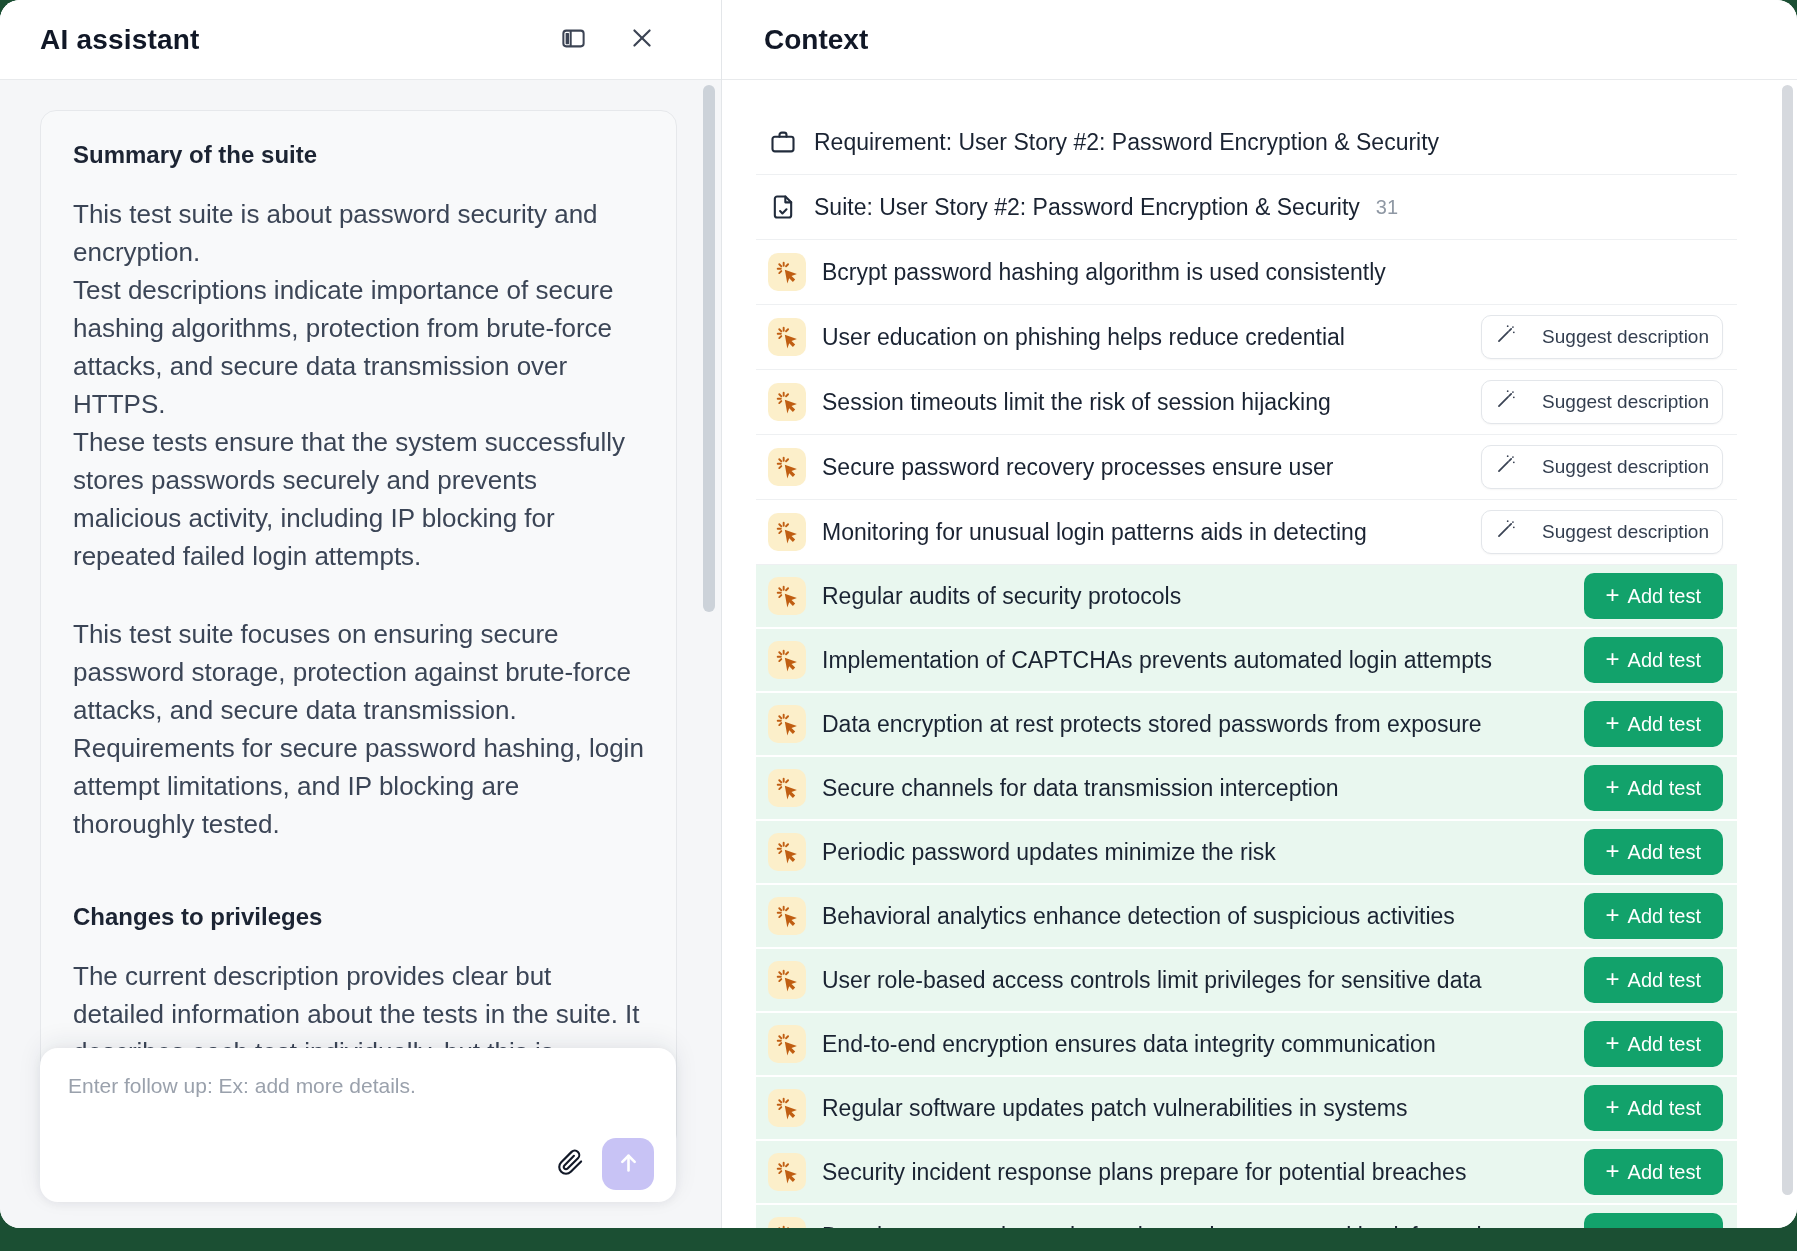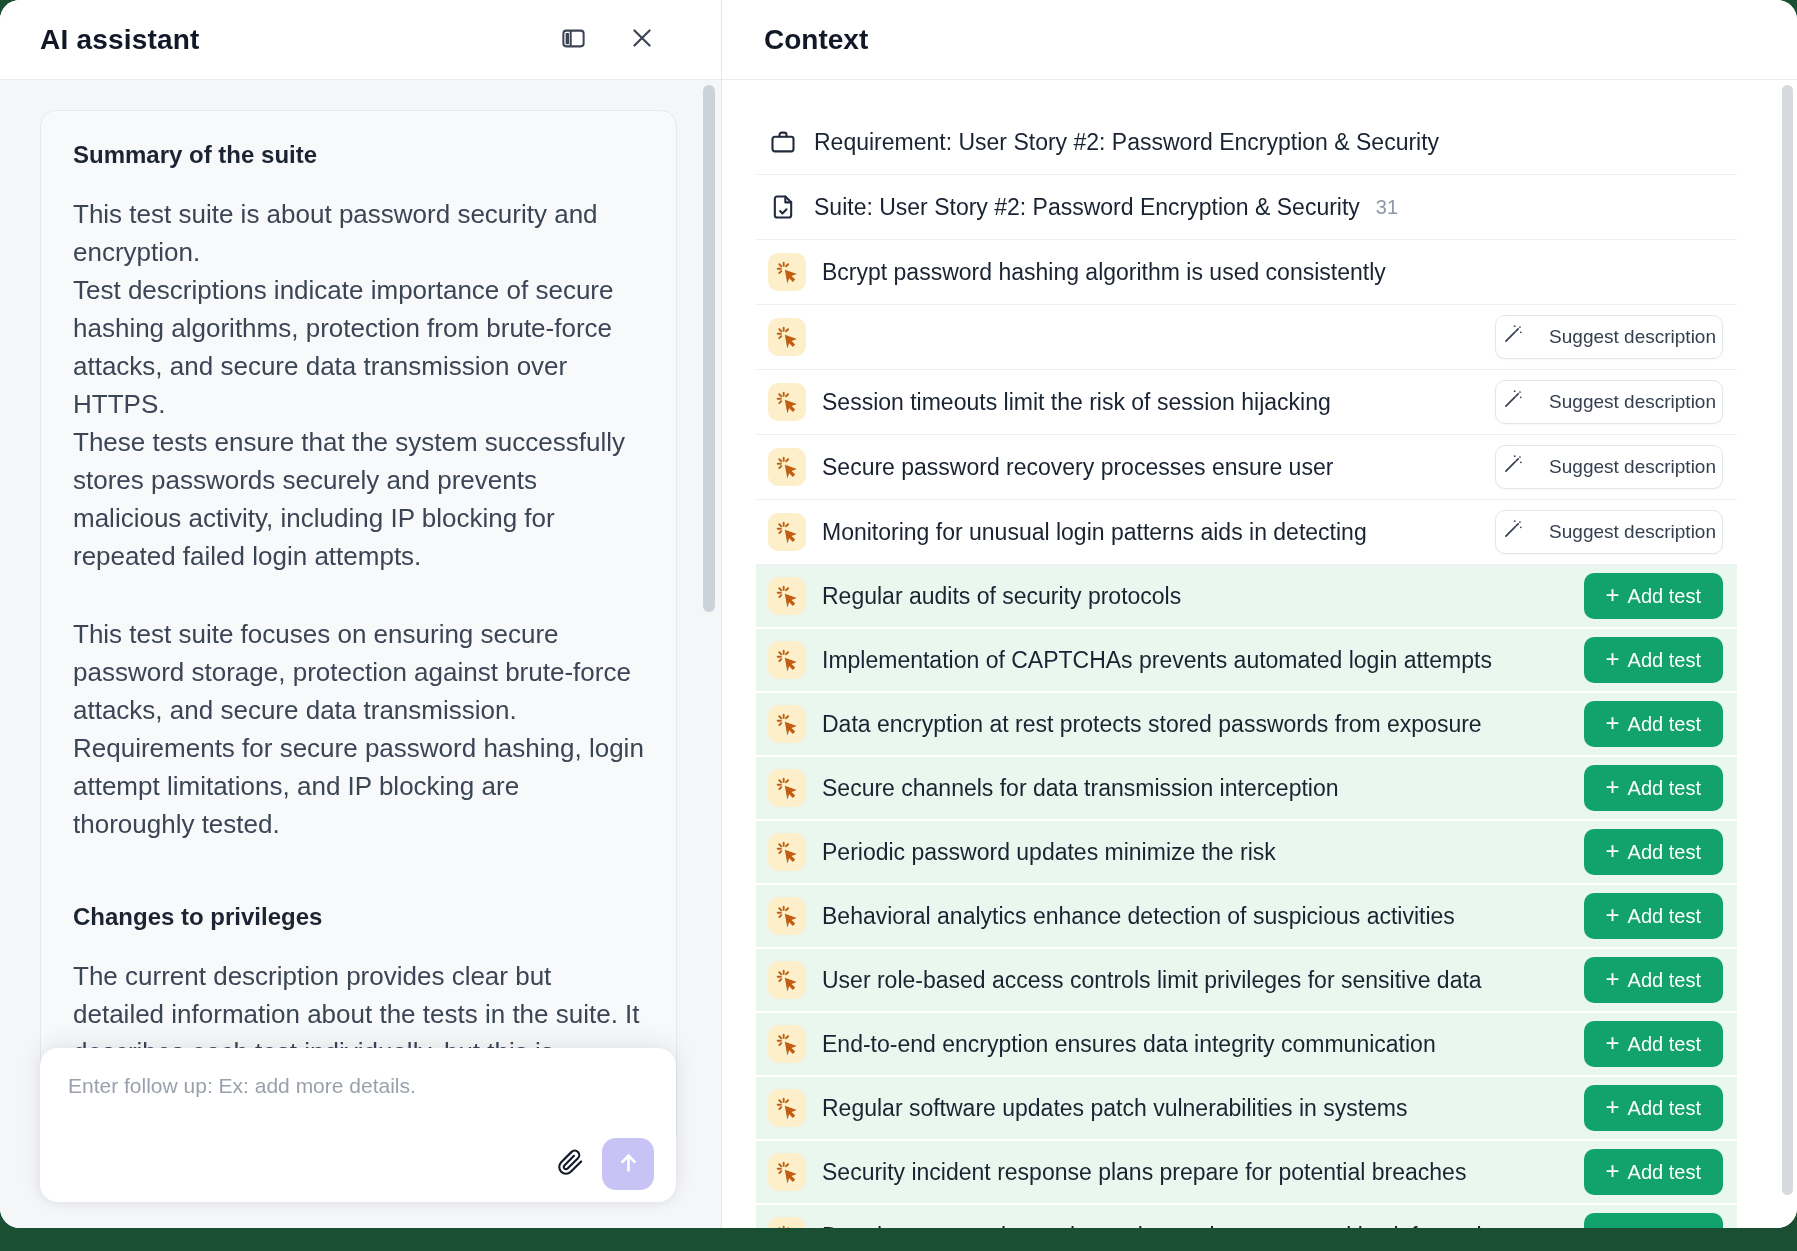--- a/index.html
+++ b/index.html
@@ -50,21 +50,21 @@
   .row-white { height:65px; border-bottom:1px solid #eef0f2; background:#fff; }
   .row-green { height:62px; margin-bottom:2px; background:#e9f7ef; }
 
   .plain-icon { display:flex; align-items:center; justify-content:center; width:30px; margin:0 16px 0 12px; color:#212b3b; flex:0 0 30px; }
   .amber-box { width:38px; height:38px; border-radius:10px; background:#fcefca; display:flex; align-items:center;
                justify-content:center; margin:0 16px 0 12px; flex:0 0 38px; }
   .row-label { font-size:23px; color:#1a2332; white-space:nowrap; overflow:hidden; text-overflow:ellipsis; }
   .row-count { font-size:20px; color:#8f98a4; margin-left:16px; }
 
   .suggest-btn { margin-left:auto; margin-right:14px; height:44px; display:flex; align-items:center; gap:26px;
-               background:#fff; border:1px solid #e3e6ea; border-radius:10px; padding:0 6px; cursor:pointer;
+               background:#fff; border:1px solid #e3e6ea; border-radius:10px; padding:0 13px; cursor:pointer;
                font-family:"Liberation Sans", sans-serif; font-size:19px; color:#333e4f; box-shadow:0 1px 2px rgba(0,0,0,.04); }
   .add-btn { margin-left:auto; margin-right:14px; height:46px; display:flex; align-items:center; gap:8px;
                background:#12a26b; border:none; border-radius:10px; padding:0 22px; cursor:pointer;
                font-family:"Liberation Sans", sans-serif; font-size:20px; font-weight:500; color:#ffffff; }
   .add-plus { font-size:24px; font-weight:400; line-height:1; margin-top:-2px; }
 
   .context-scrollbar { position:absolute; top:85px; right:4px; width:11px; height:1110px;
                background:#d6d9de; border-radius:6px; z-index:4; }
 </style>
 </head>
@@ -184,20 +184,21 @@
         <g stroke="#c05e12" stroke-width="2" stroke-linecap="round" fill="none">
           <line x1="8" y1="1.8" x2="8" y2="5"></line>
           <line x1="1.8" y1="8" x2="5" y2="8"></line>
           <line x1="3.4" y1="3.4" x2="5.6" y2="5.6"></line>
           <line x1="12.6" y1="3.4" x2="10.5" y2="5.5"></line>
           <line x1="3.4" y1="12.6" x2="5.5" y2="10.5"></line>
         </g>
         <path fill="#c05e12" d="M9.2 9.2 L21.8 13.6 L16.2 15.6 L20 19.4 L17.6 21.8 L13.8 18 L11.8 23.4 Z"></path>
       </svg>
     </span>
+    <span class="row-label">User education on phishing helps reduce credential</span>
 
     <button class="suggest-btn">
       <span>
         <svg width="21" height="21" viewBox="0 0 24 24" fill="none" stroke="#3a4354" stroke-width="2" stroke-linecap="round">
           <line x1="4.5" y1="19.5" x2="15" y2="9"></line>
           <line x1="16.2" y1="7.8" x2="18.5" y2="5.5"></line>
           <circle cx="20.5" cy="3.5" r="1" fill="#3a4354" stroke="none"></circle>
           <circle cx="21.5" cy="9.5" r="1" fill="#3a4354" stroke="none"></circle>
           <circle cx="14.5" cy="2.5" r="1" fill="#3a4354" stroke="none"></circle>
         </svg>

